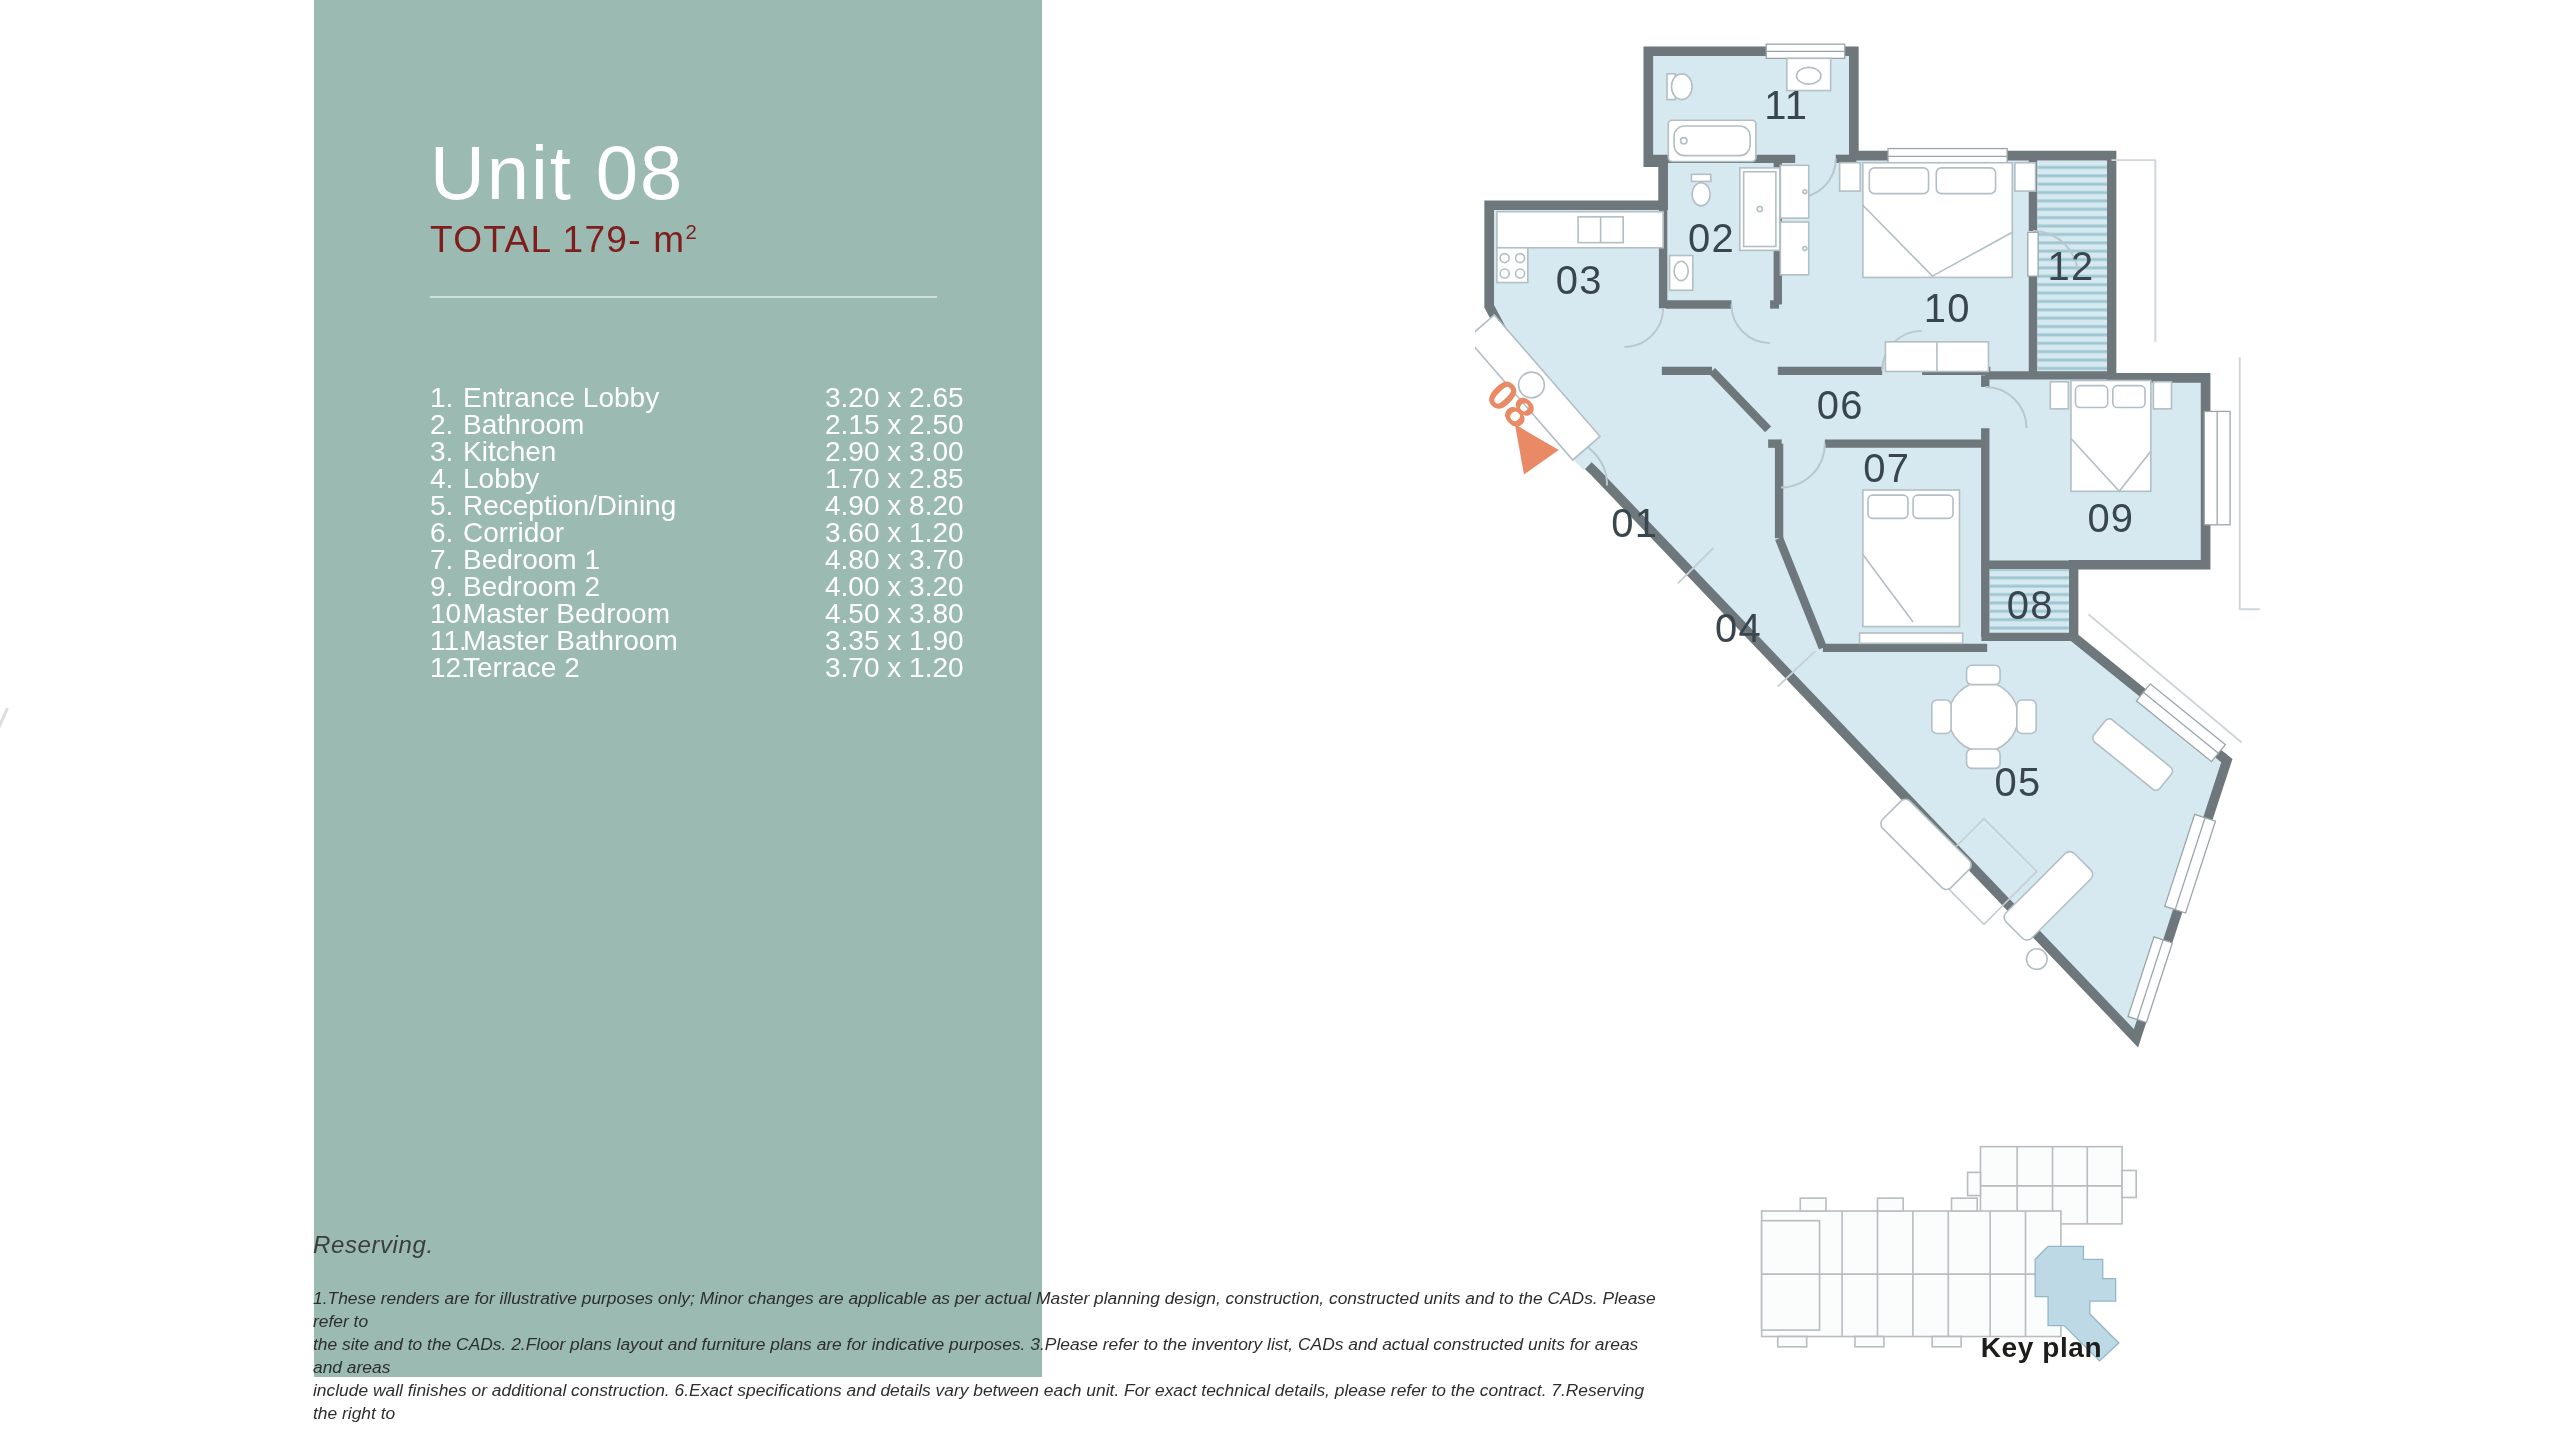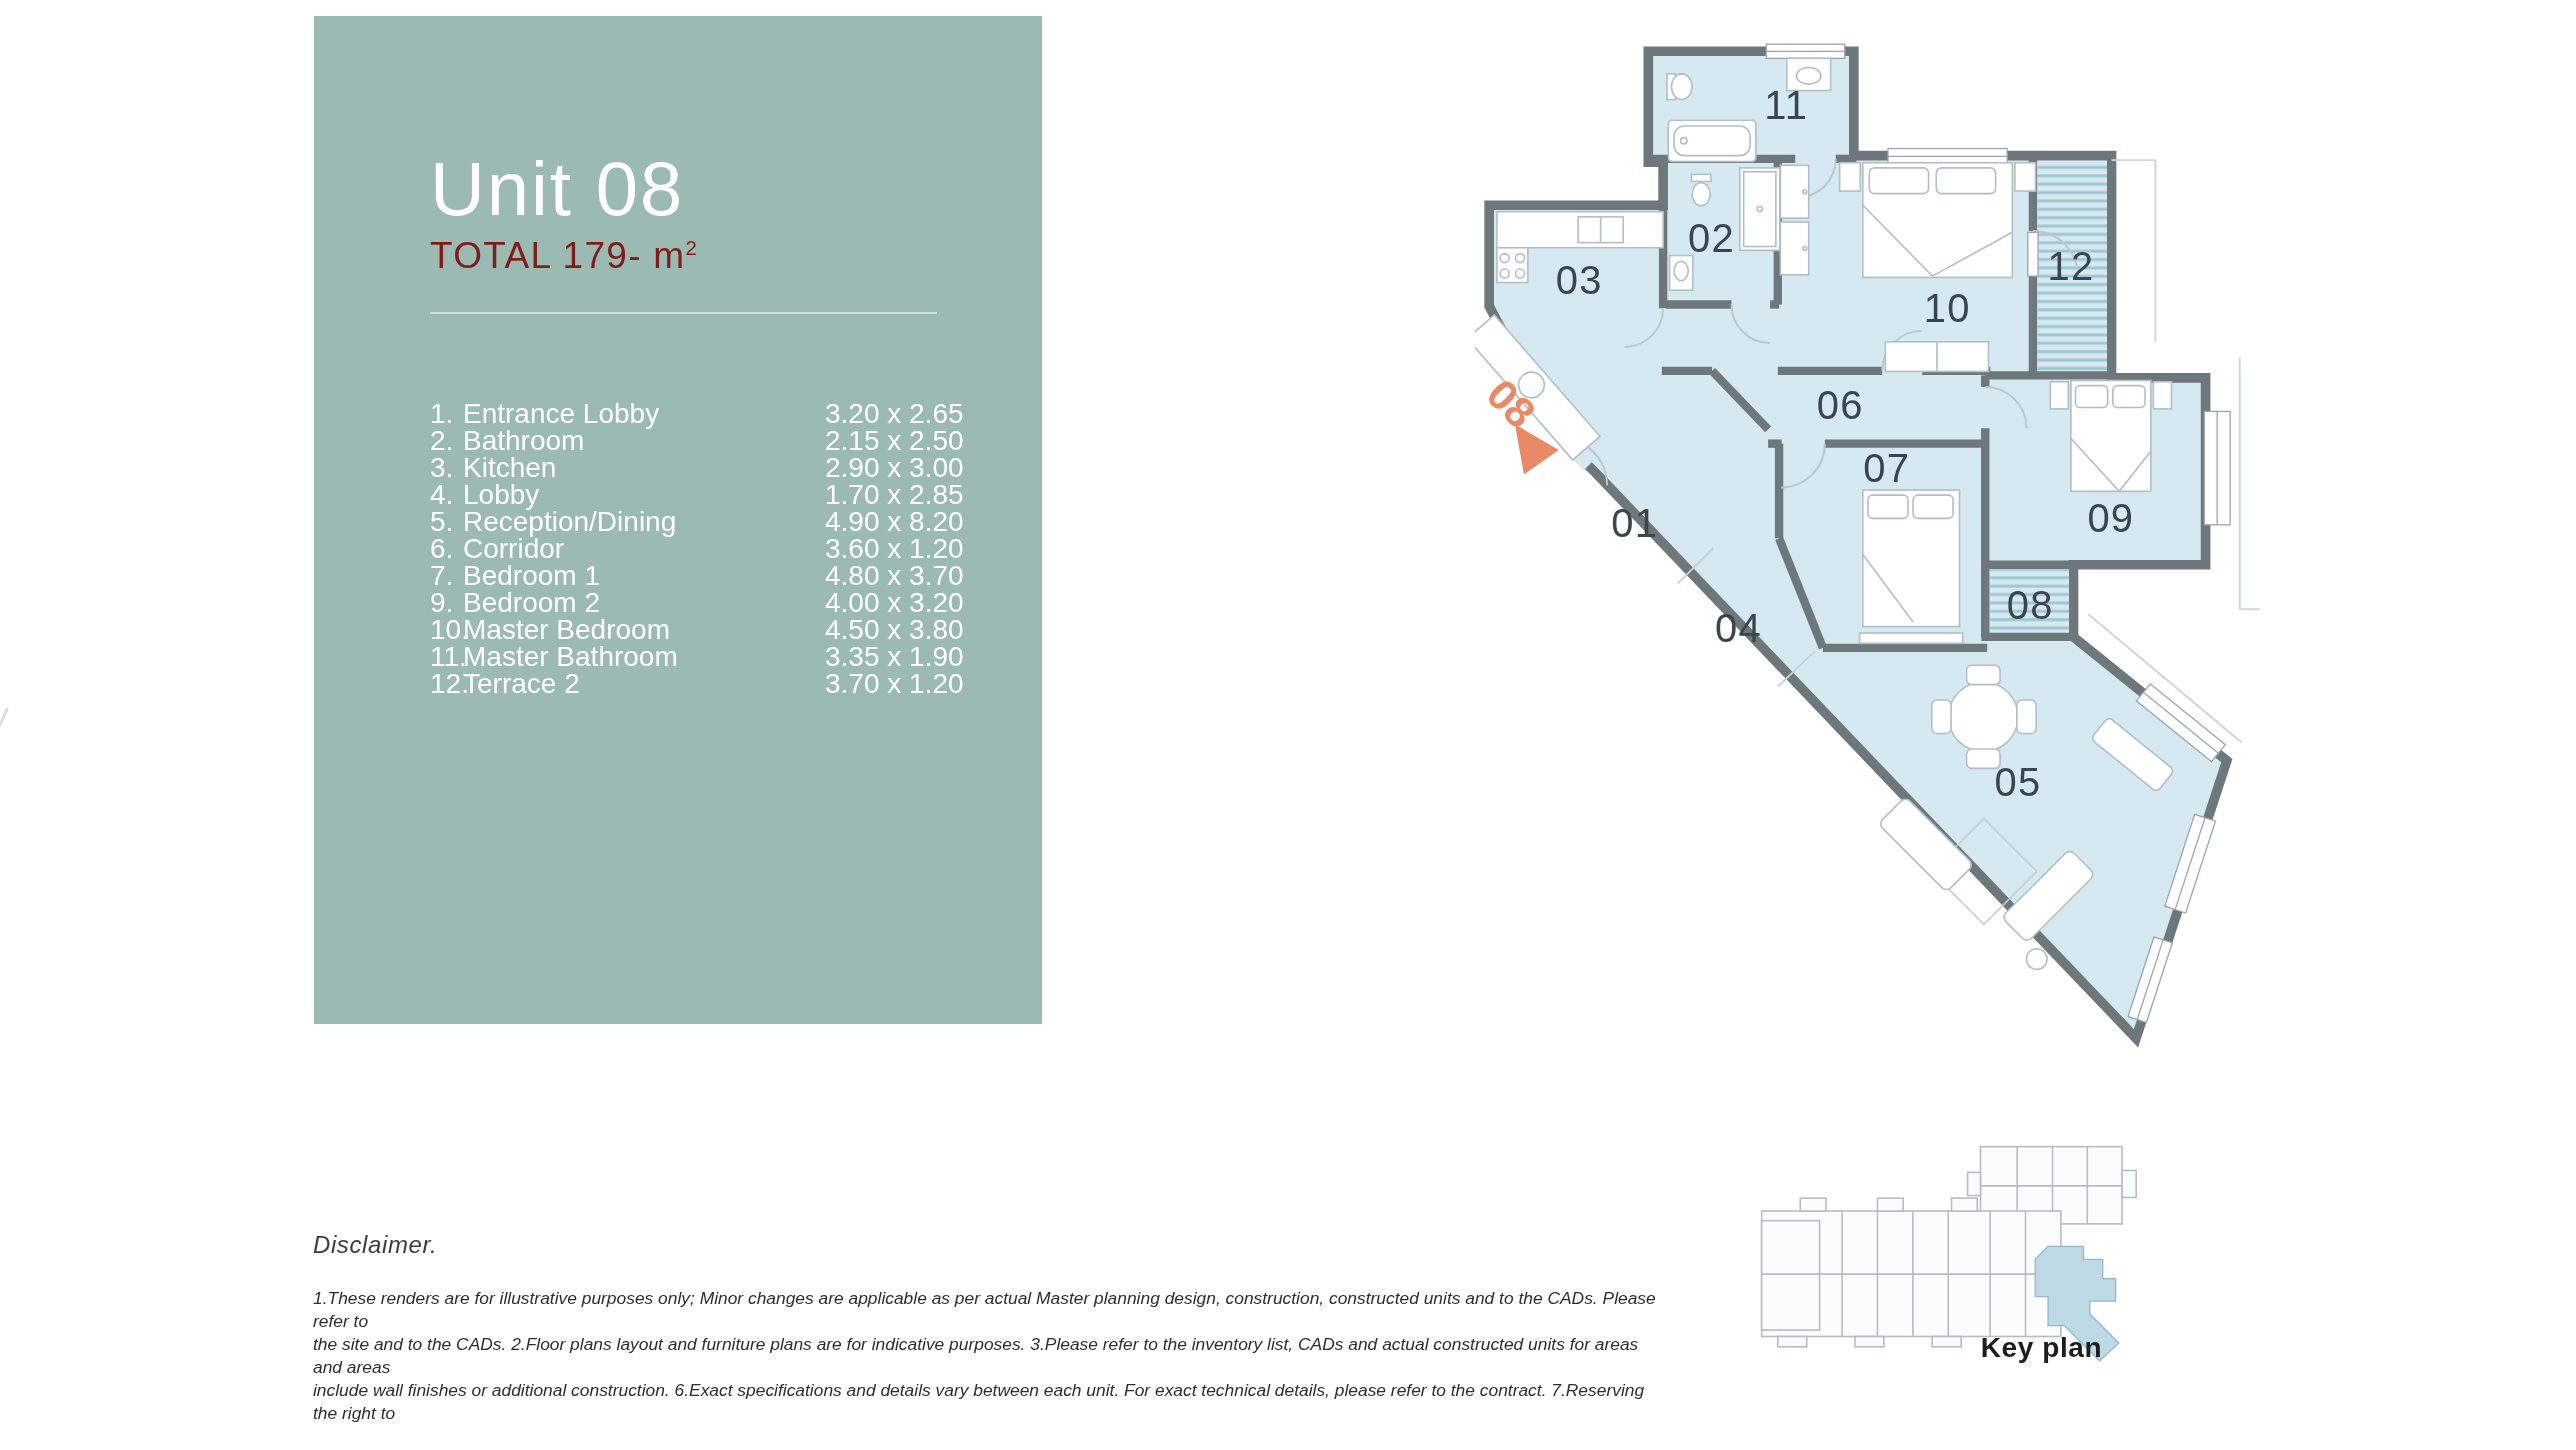--- a/index.html
+++ b/index.html
@@ -10,21 +10,21 @@
     --stripe:#9ec6d2;
     --highlight:#bdd9e6;
     --furn:#b2bfc4;
     --label:#3a464d;
   }
   *{margin:0;padding:0;box-sizing:border-box;}
   html,body{width:2576px;height:1450px;background:#ffffff;font-family:"Liberation Sans",sans-serif;overflow:hidden;}
   .page{position:relative;width:2576px;height:1450px;background:#fff;}
 
   
-  .panel{position:absolute;left:314px;top:16px;width:728px;height:1008px;background:var(--panel-green);}
+  .panel{position:absolute;left:314px;top:0;width:728px;height:1377px;background:var(--panel-green);}
   .unit-title{position:absolute;left:116px;top:129px;font-size:76px;font-weight:400;letter-spacing:1.9px;color:#ffffff;}
   .total-line{position:absolute;left:116px;top:219px;font-size:37px;font-weight:400;letter-spacing:1.3px;color:#7f1d1d;}
   .total-line sup{font-size:0.55em;vertical-align:super;}
   .divider{position:absolute;left:116px;top:296px;width:507px;height:1.9px;background:rgba(255,255,255,0.55);}
   .room-list{position:absolute;left:116px;top:384px;width:580px;}
   .room-row{position:relative;height:27px;line-height:27px;font-size:28px;color:#ffffff;white-space:nowrap;}
   .rnum{display:inline-block;width:33px;}
   .rdims{position:absolute;left:395px;top:0;}
 
   
@@ -276,21 +276,21 @@
       <line x1="270" y1="115" x2="270" y2="310"></line>
       <line x1="325" y1="115" x2="325" y2="310"></line>
       <line x1="390" y1="115" x2="390" y2="310"></line>
       <line x1="445" y1="115" x2="445" y2="310"></line>
       <line x1="35" y1="213" x2="500" y2="213"></line>
     </g>
     <path d="M 480,170 h 55 v 20 h 30 v 30 h 20 v 35 h -40 v 20 l 45,45 l -30,28 l -55,-55 h -25 v -45 h -20 v -58 Z" fill="var(--highlight)" stroke="#93b7c8" stroke-width="2"></path>
   </svg>
   <div class="keyplan-caption">Key plan</div>
 
-  <div class="disclaimer-head">Disclaimer.</div>
+  <div class="disclaimer-head">Reserving.</div>
   <div class="disclaimer-body">
     <div>1.These renders are for illustrative purposes only; Minor changes are applicable as per actual Master planning design, construction, constructed units and to the CADs. Please refer to</div>
     <div>the site and to the CADs. 2.Floor plans layout and furniture plans are for indicative purposes. 3.Please refer to the inventory list, CADs and actual constructed units for areas and areas</div>
     <div>include wall finishes or additional construction. 6.Exact specifications and details vary between each unit. For exact technical details, please refer to the contract. 7.Reserving the right to</div>
 
   </div>
 
 </div>
 
 

